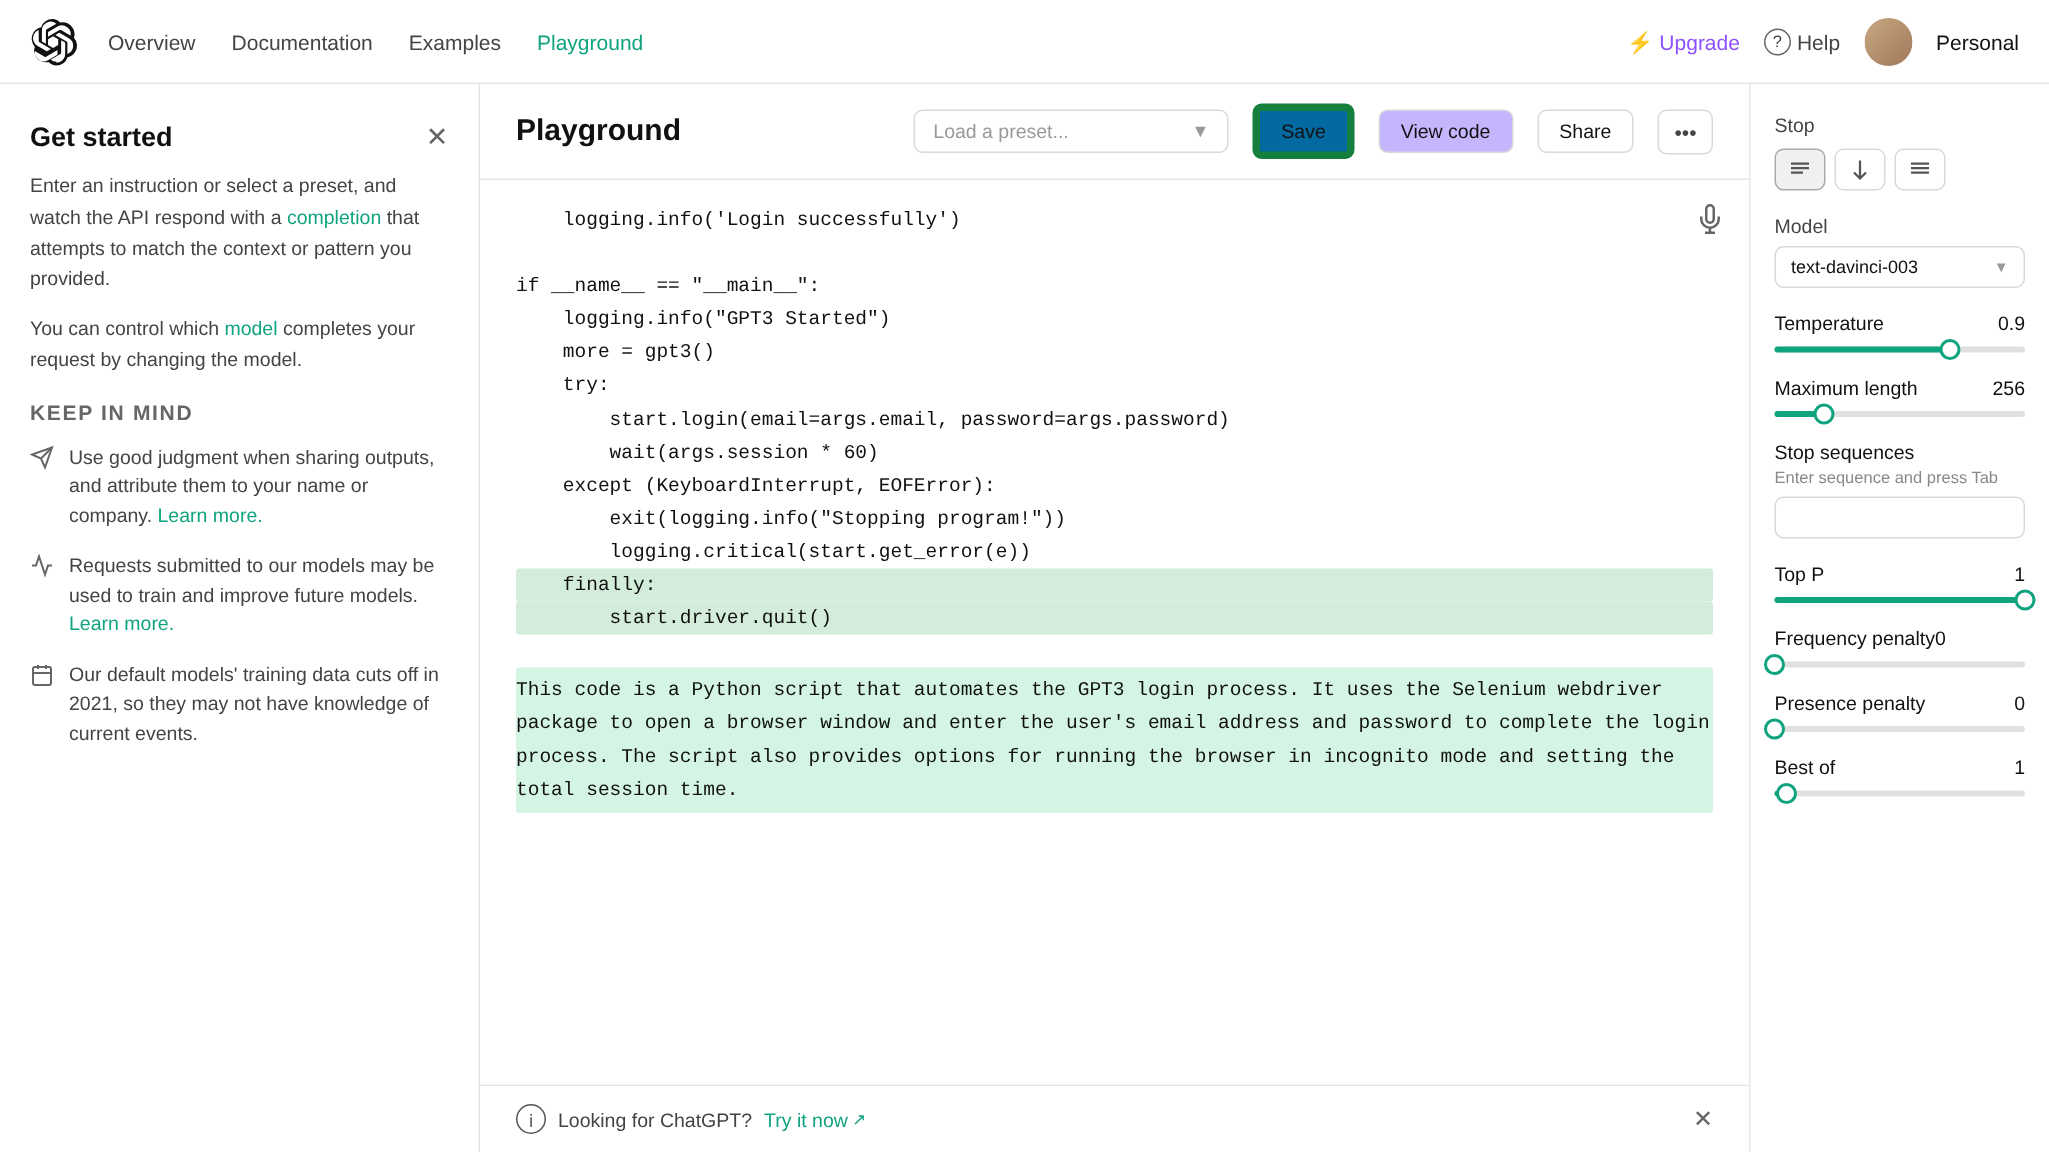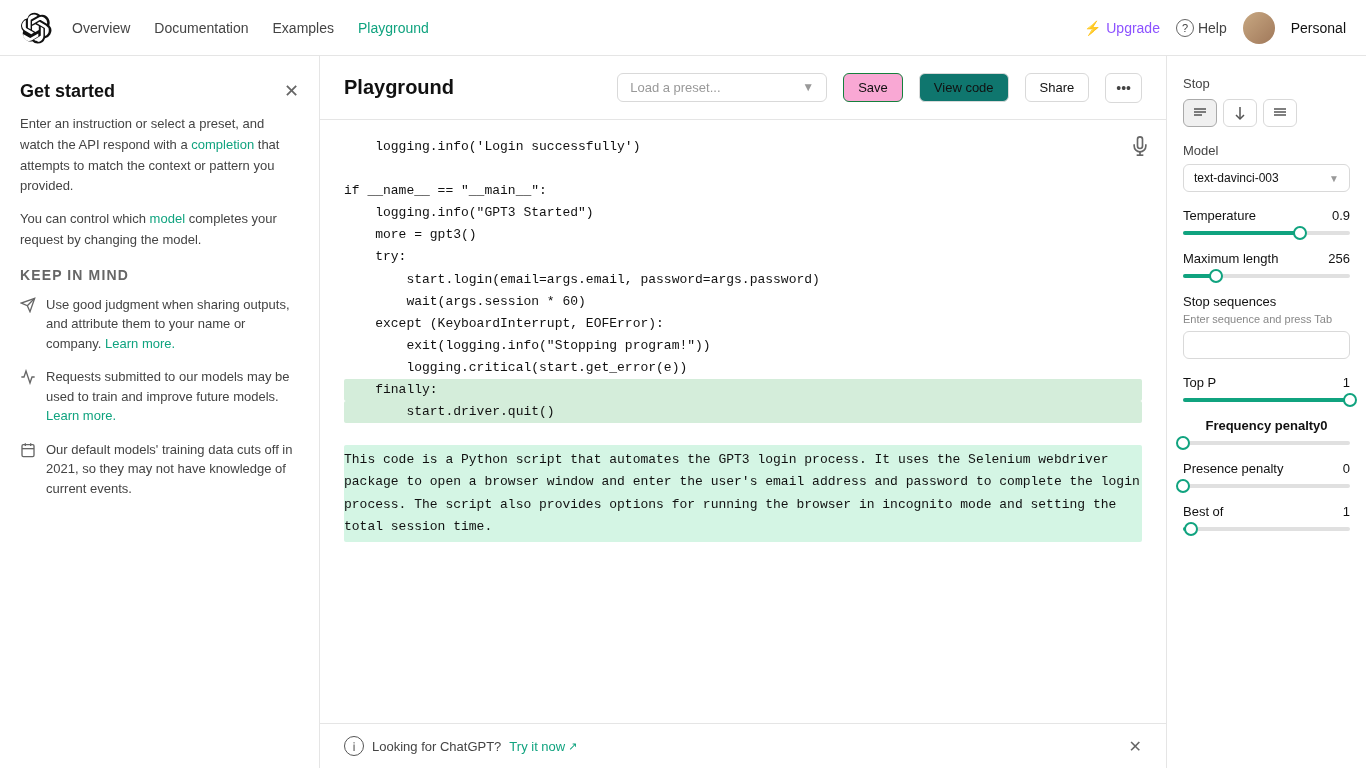--- a/index.html
+++ b/index.html
@@ -85,22 +85,22 @@
   </aside>
 
   <main style="flex:1;display:flex;flex-direction:column;overflow:hidden;">
 
     <div style="display:flex;align-items:center;padding:0 24px;height:64px;border-bottom:1px solid #e5e5e5;gap:16px;">
       <h1 style="font-size:20px;font-weight:600;color:#111;flex:1;">Playground</h1>
       <div style="display:flex;align-items:flex-start;justify-content:space-between;border:1px solid #d9d9d9;border-radius:6px;padding:6px 12px;min-width:210px;color:#999;font-size:13px;cursor:pointer;background:#fff;">
         <span>Load a preset...</span>
         <span style="font-size:12px;color:#999;">▼</span>
       </div>
-      <button style="border:1px solid #15803d;border-radius:6px;padding:6px 14px;font-size:13px;cursor:pointer;background:#f9a8d4;color:#111;">Save</button>
-      <button style="border:1px solid #d9d9d9;border-radius:6px;padding:6px 14px;font-size:13px;cursor:pointer;background:#0f766e;color:#111;">View code</button>
+      <button style="border:5px solid #15803d;border-radius:6px;padding:6px 14px;font-size:13px;cursor:pointer;background:#0369a1;color:#111;">Save</button>
+      <button style="border:1px solid #d9d9d9;border-radius:6px;padding:6px 14px;font-size:13px;cursor:pointer;background:#c4b5fd;color:#111;">View code</button>
       <button style="border:1px solid #d9d9d9;border-radius:6px;padding:6px 14px;font-size:13px;cursor:pointer;background:#fff;color:#111;">Share</button>
       <button style="border:1px solid #d9d9d9;border-radius:6px;padding:6px 10px;cursor:pointer;background:#fff;font-size:14px;color:#444;">•••</button>
     </div>
 
     <div style="flex:1;position:relative;overflow:hidden;">
       <div style="height:100%;overflow-y:scroll;padding:16px 24px 16px 24px;font-family:'Courier New',monospace;font-size:13px;line-height:1.7;color:#111;background:#fff;">
         <span style="display:block;white-space:pre;">    logging.info('Login successfully')</span>
         <span style="display:block;white-space:pre;"> </span>
         <span style="display:block;white-space:pre;">if __name__ == "__main__":</span>
         <span style="display:block;white-space:pre;">    logging.info("GPT3 Started")</span>
@@ -209,21 +209,21 @@
         <span style="font-size:13px;color:#111;">Top P</span>
         <span style="font-size:13px;color:#111;">1</span>
       </div>
       <div style="width:100%;height:4px;background:#e0e0e0;border-radius:2px;position:relative;margin-top:8px;cursor:pointer;">
         <div style="height:100%;width:100%;background:#10a37f;border-radius:2px;"></div>
         <div style="width:14px;height:14px;background:#fff;border:2px solid #10a37f;border-radius:50%;position:absolute;top:-5px;left:100%;transform:translateX(-50%);"></div>
       </div>
     </div>
 
     <div style="margin-bottom:16px;">
-      <div style="display:flex;align-items:center;justify-content:center;margin-bottom:4px;font-weight:bold;">
+      <div style="display:flex;align-items:center;justify-content:flex-start;margin-bottom:4px;">
         <span style="font-size:13px;color:#111;">Frequency penalty</span>
         <span style="font-size:13px;color:#111;">0</span>
       </div>
       <div style="width:100%;height:4px;background:#e0e0e0;border-radius:2px;position:relative;margin-top:8px;cursor:pointer;">
         <div style="height:100%;width:0%;background:#10a37f;border-radius:2px;"></div>
         <div style="width:14px;height:14px;background:#fff;border:2px solid #10a37f;border-radius:50%;position:absolute;top:-5px;left:0%;transform:translateX(-50%);"></div>
       </div>
     </div>
 
     <div style="margin-bottom:16px;">

